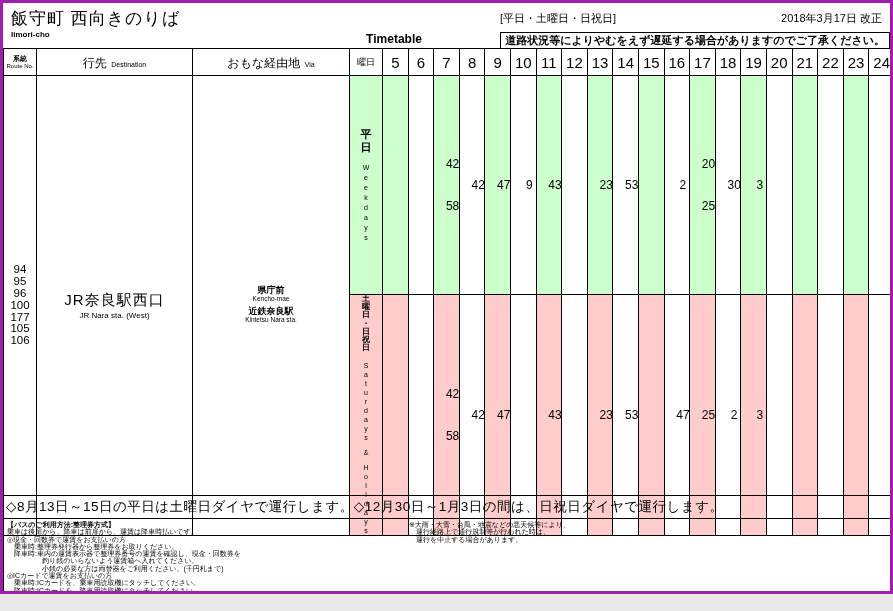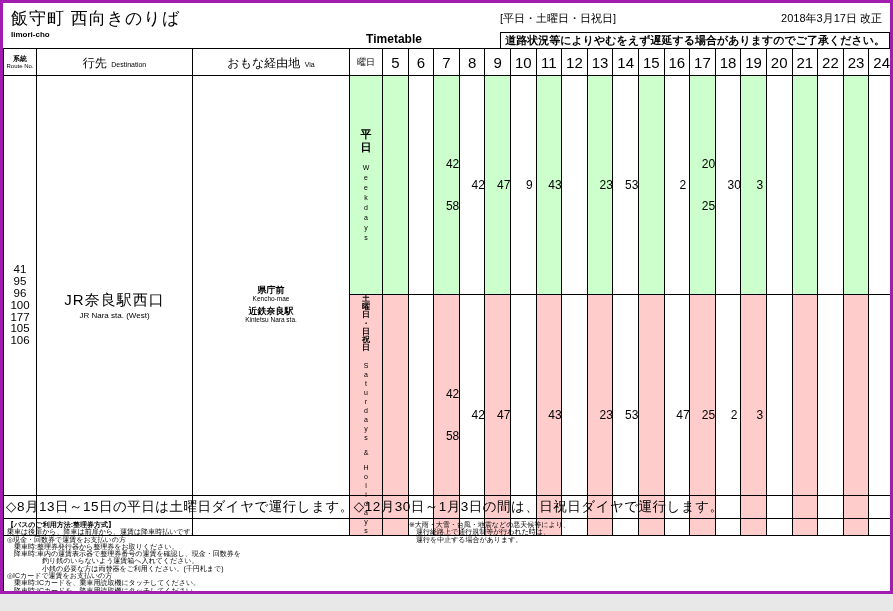--- a/index.html
+++ b/index.html
@@ -111,21 +111,21 @@
           <th class="hour-h">20</th>
           <th class="hour-h">21</th>
           <th class="hour-h">22</th>
           <th class="hour-h">23</th>
           <th class="hour-h">24</th>
         </tr>
     </thead>
     <tbody id="tt-body">
         <tr class="row-weekday">
           <td class="route-cell" rowspan="2">
-            <div>41</div>
+            <div>94</div>
             <div>95</div>
             <div>96</div>
             <div>100</div>
             <div>177</div>
             <div>105</div>
             <div>106</div>
           </td>
           <td rowspan="2">
             <div class="dest-ja">JR奈良駅西口</div>
             <div class="dest-en">JR Nara sta. (West)</div>

